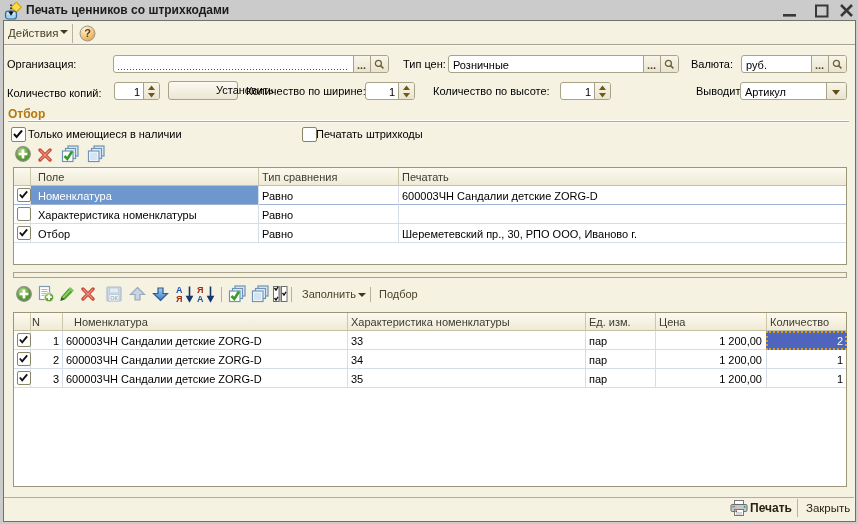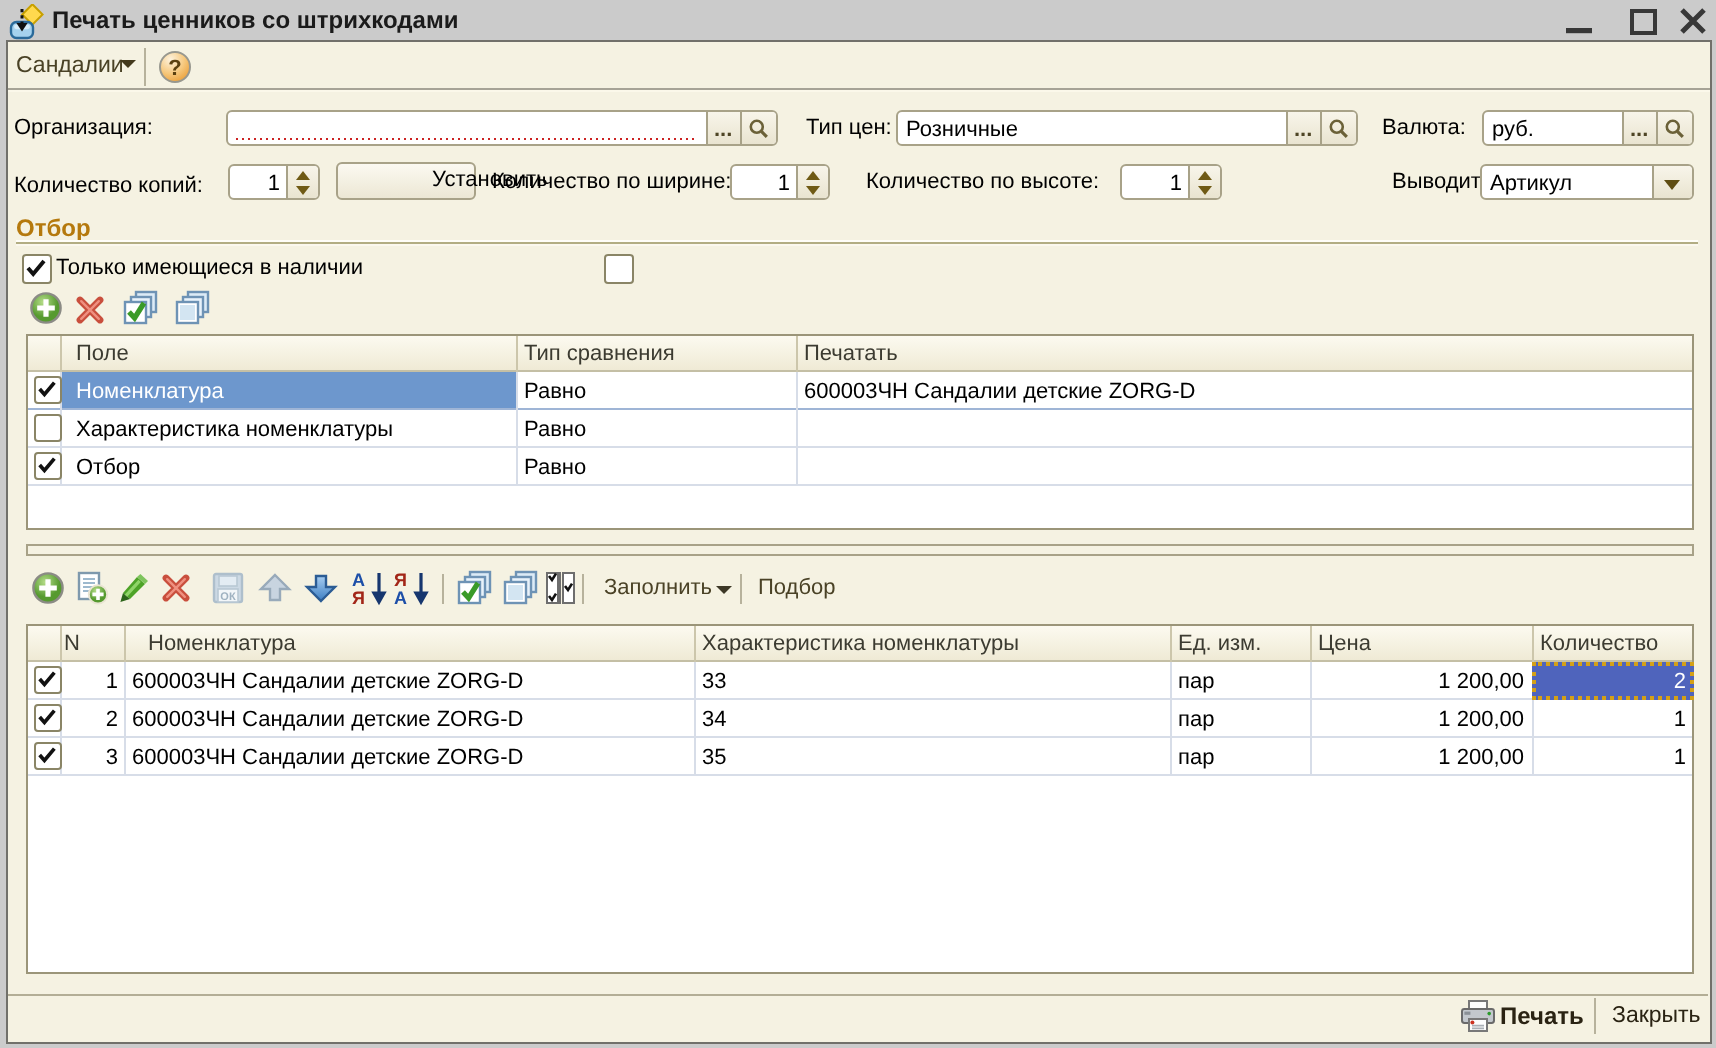--- a/index.html
+++ b/index.html
@@ -33,21 +33,21 @@
   </svg>
   <div class="abs" style="left:26px;top:3px;font-size:12px;font-weight:bold;color:#1b1b1b;">Печать ценников со штрихкодами</div>
   <svg class="abs" style="left:782px;top:4px" width="72" height="14" viewBox="0 0 72 14">
     <rect x="1" y="10" width="13" height="2.6" fill="#383838"></rect>
     <rect x="34" y="1.5" width="11.5" height="11" fill="none" stroke="#383838" stroke-width="2"></rect>
     <path d="M59 1 L70 12 M70 1 L59 12" stroke="#383838" stroke-width="2.5"></path>
   </svg>
 
   <div class="content"></div>
 
-  <div class="tb-lbl" style="left:8px;top:27px;font-size:11.5px;">Сандалии</div>
+  <div class="tb-lbl" style="left:8px;top:27px;font-size:11.5px;">Действия</div>
   <div class="abs" style="left:60px;top:30px;width:0;height:0;border-left:4px solid transparent;border-right:4px solid transparent;border-top:4.5px solid #43391c;"></div>
   <div class="sep-v" style="left:72px;top:24px;height:19px;"></div>
   <svg class="abs" style="left:79px;top:25px" width="17" height="17" viewBox="0 0 17 17">
     <defs>
         <radialGradient id="hg" cx="35%" cy="25%" r="85%">
           <stop offset="0%" stop-color="#fdf2dd"></stop>
           <stop offset="55%" stop-color="#f6c87d"></stop>
           <stop offset="100%" stop-color="#ea9c33"></stop>
         </radialGradient>
       </defs>
@@ -140,20 +140,21 @@
   <div class="hline" style="left:8px;top:120px;width:841px;background:#fffef8;"></div>
   <div class="hline" style="left:8px;top:121px;width:841px;background:#b2ad83;"></div>
   <div class="hline" style="left:8px;top:122px;width:841px;background:#fbf8ee;"></div>
 
   <div class="cb" style="left:11px;top:127px;"></div>
   <svg class="abs" style="left:12px;top:128px" width="12" height="12" viewBox="0 0 12 12">
       <path d="M2 6 L4.6 9 L10 2.5" fill="none" stroke="#111" stroke-width="2"></path>
     </svg>
   <div class="lbl" style="left:28px;top:125px;">Только имеющиеся в наличии</div>
   <div class="cb" style="left:302px;top:127px;"></div>
+  <div class="lbl" style="left:316px;top:125px;">Печатать штрихкоды</div>
 
   <svg class="abs" style="left:15px;top:146px" width="16" height="16" viewBox="0 0 16 16">
     <defs>
         <radialGradient id="gp" cx="40%" cy="30%">
           <stop offset="0%" stop-color="#b6dd8a"></stop>
           <stop offset="100%" stop-color="#569a2f"></stop>
         </radialGradient>
       </defs>
     <circle cx="8" cy="8" r="7.3" fill="url(#gp)" stroke="#8b8b85" stroke-width="1.2"></circle>
     <path d="M8 3.6 V12.4 M3.6 8 H12.4" stroke="#fff" stroke-width="2.6"></path>
@@ -204,20 +205,21 @@
     <div class="cb" style="left:3px;top:39px;width:12px;height:12px;"></div>
     <div class="ctxt" style="left:24px;top:41px;">Характеристика номенклатуры</div>
     <div class="ctxt" style="left:248px;top:41px;">Равно</div>
 
     <div class="cb" style="left:3px;top:58px;width:12px;height:12px;"></div>
     <svg class="abs" style="left:4px;top:59px" width="11" height="11" viewBox="0 0 12 12">
         <path d="M2 6 L4.6 9 L10 2.5" fill="none" stroke="#111" stroke-width="2"></path>
       </svg>
     <div class="ctxt" style="left:24px;top:60px;">Отбор</div>
     <div class="ctxt" style="left:248px;top:60px;">Равно</div>
+    <div class="ctxt" style="left:388px;top:60px;">Шереметевский пр., 30, РПО ООО, Иваново г.</div>
   </div>
 
   <div class="abs" style="left:13px;top:272px;width:834px;height:6px;border:1px solid #a8a288;background:#f5f2e2;box-sizing:border-box;"></div>
 
   <svg class="abs" style="left:16px;top:286px" width="16" height="16" viewBox="0 0 16 16">
     <circle cx="8" cy="8" r="7.3" fill="url(#gp)" stroke="#8b8b85" stroke-width="1.2"></circle>
     <path d="M8 3.6 V12.4 M3.6 8 H12.4" stroke="#fff" stroke-width="2.6"></path>
   </svg>
   <svg class="abs" style="left:37px;top:285px" width="18" height="18" viewBox="0 0 18 18">
     <rect x="2.5" y="1.5" width="10" height="13" fill="#fff" stroke="#7e99ad" stroke-width="1.2"></rect>

